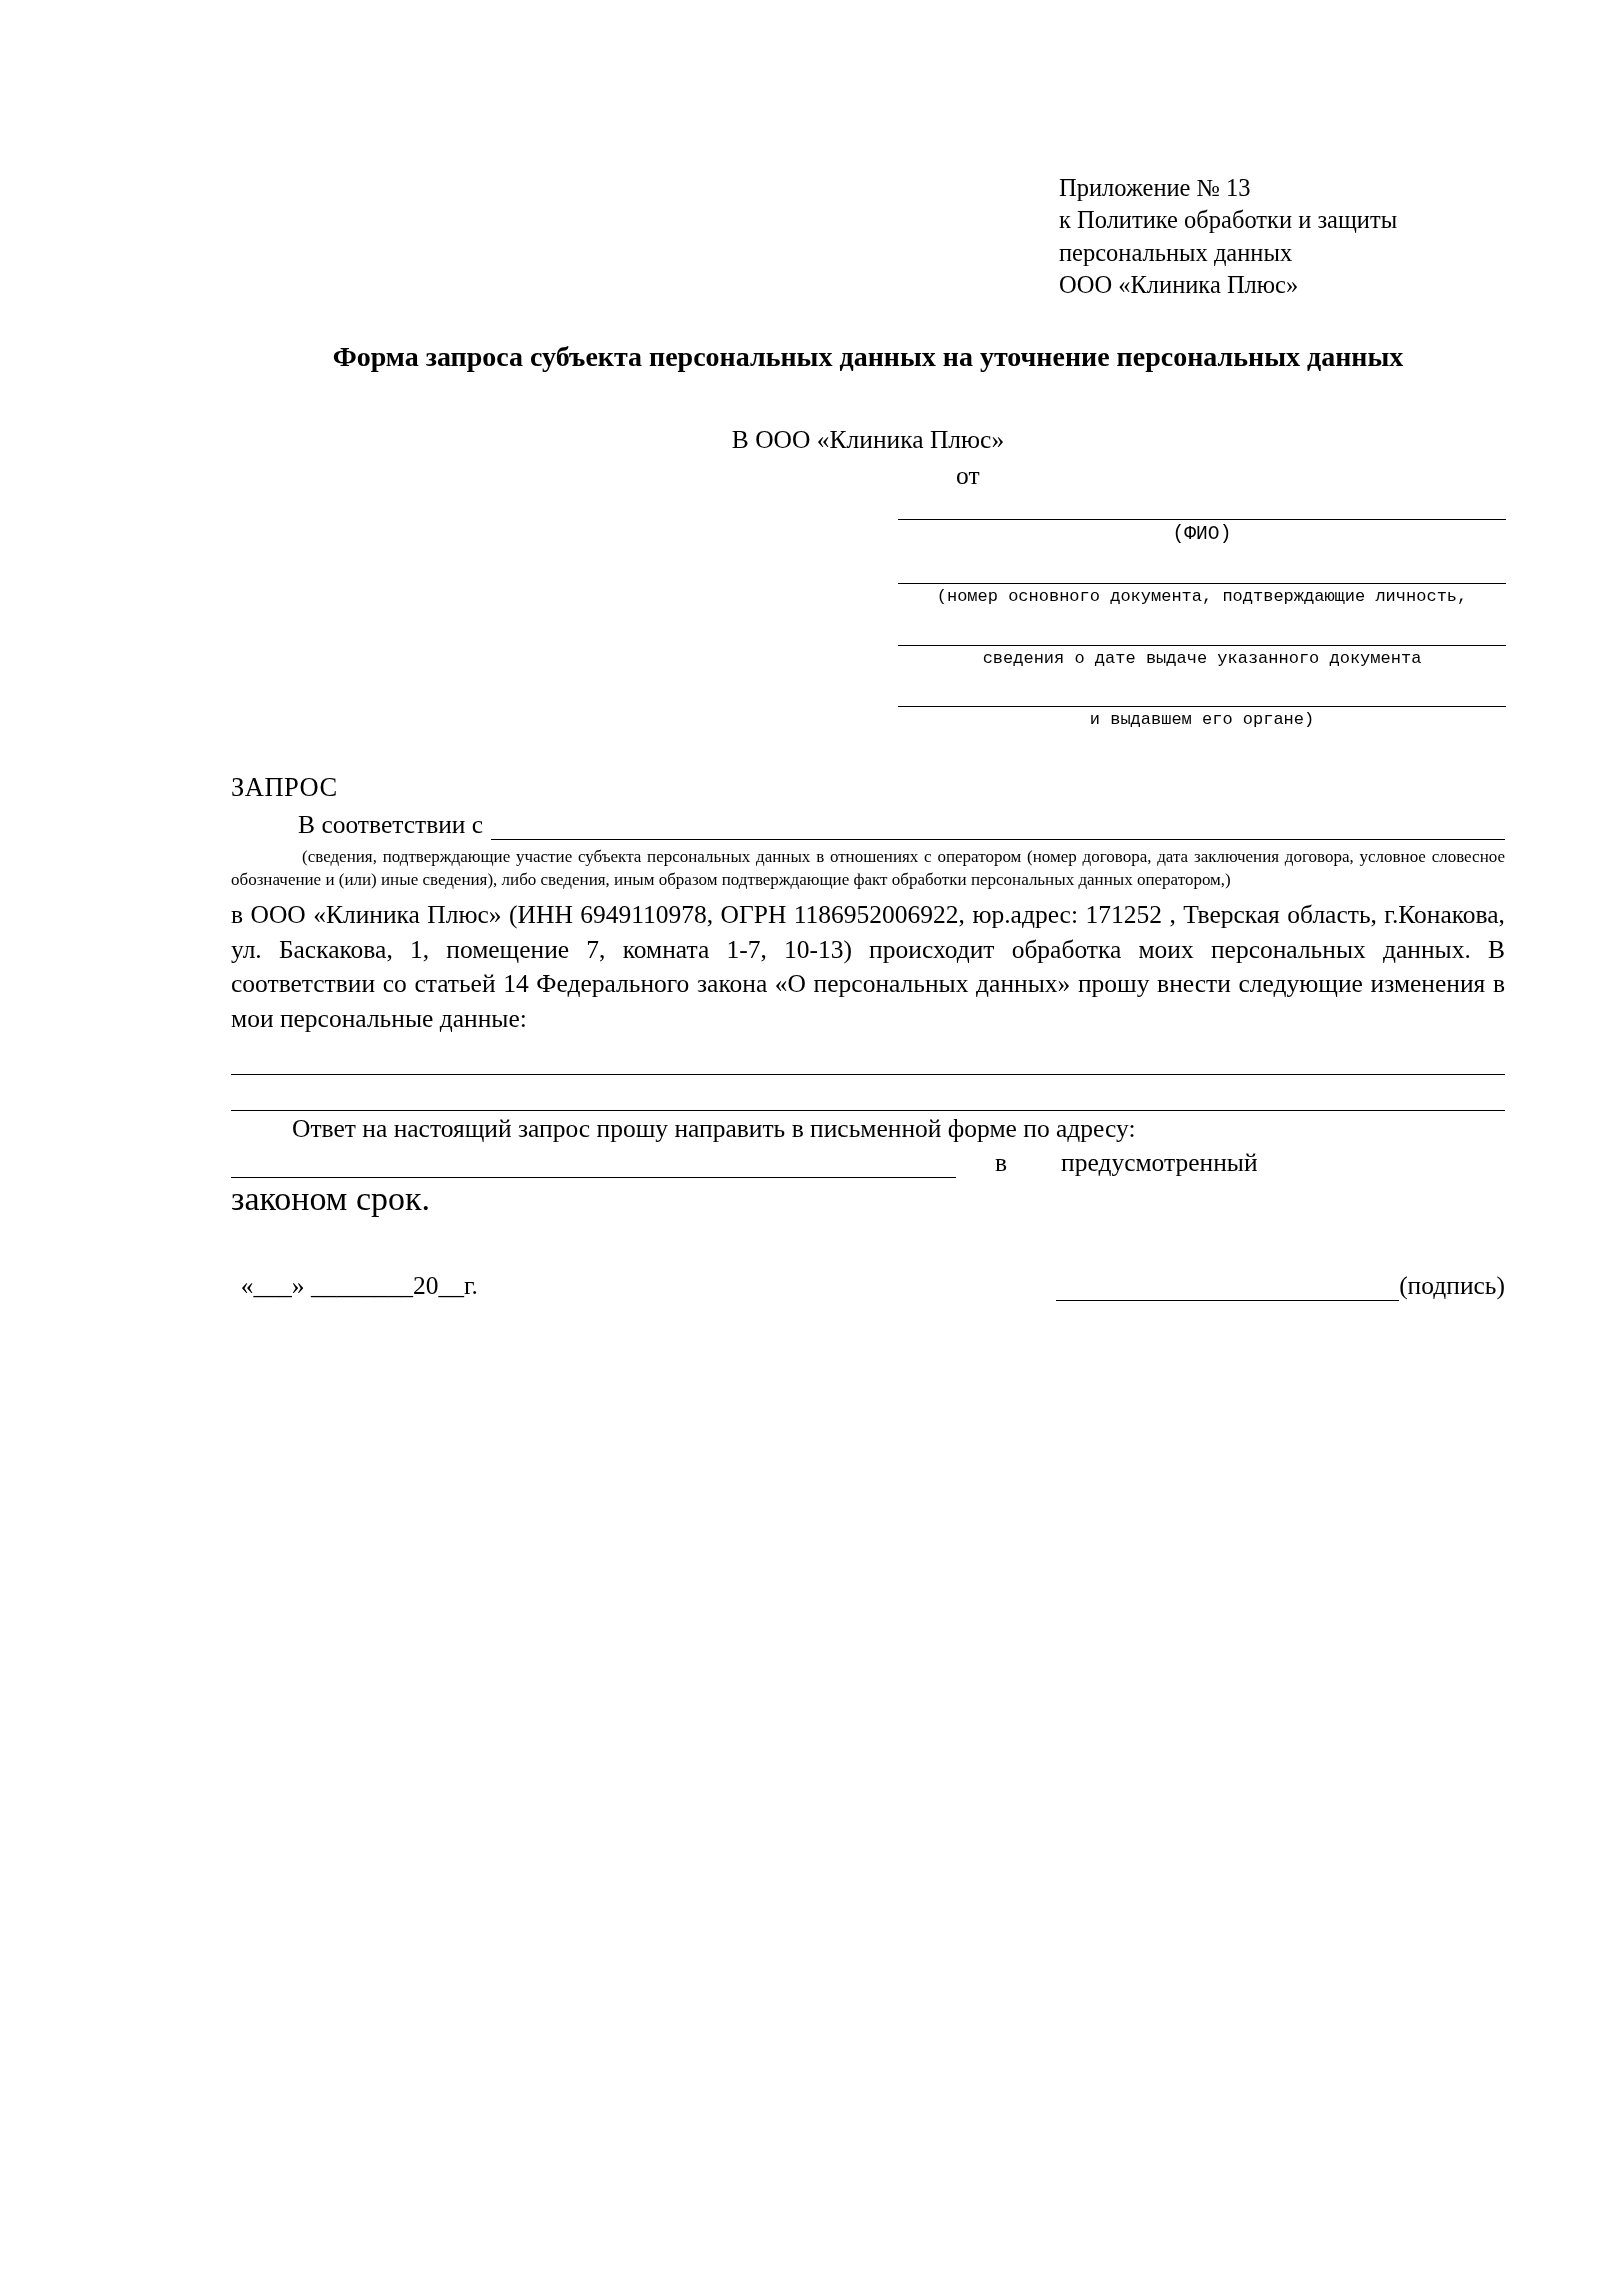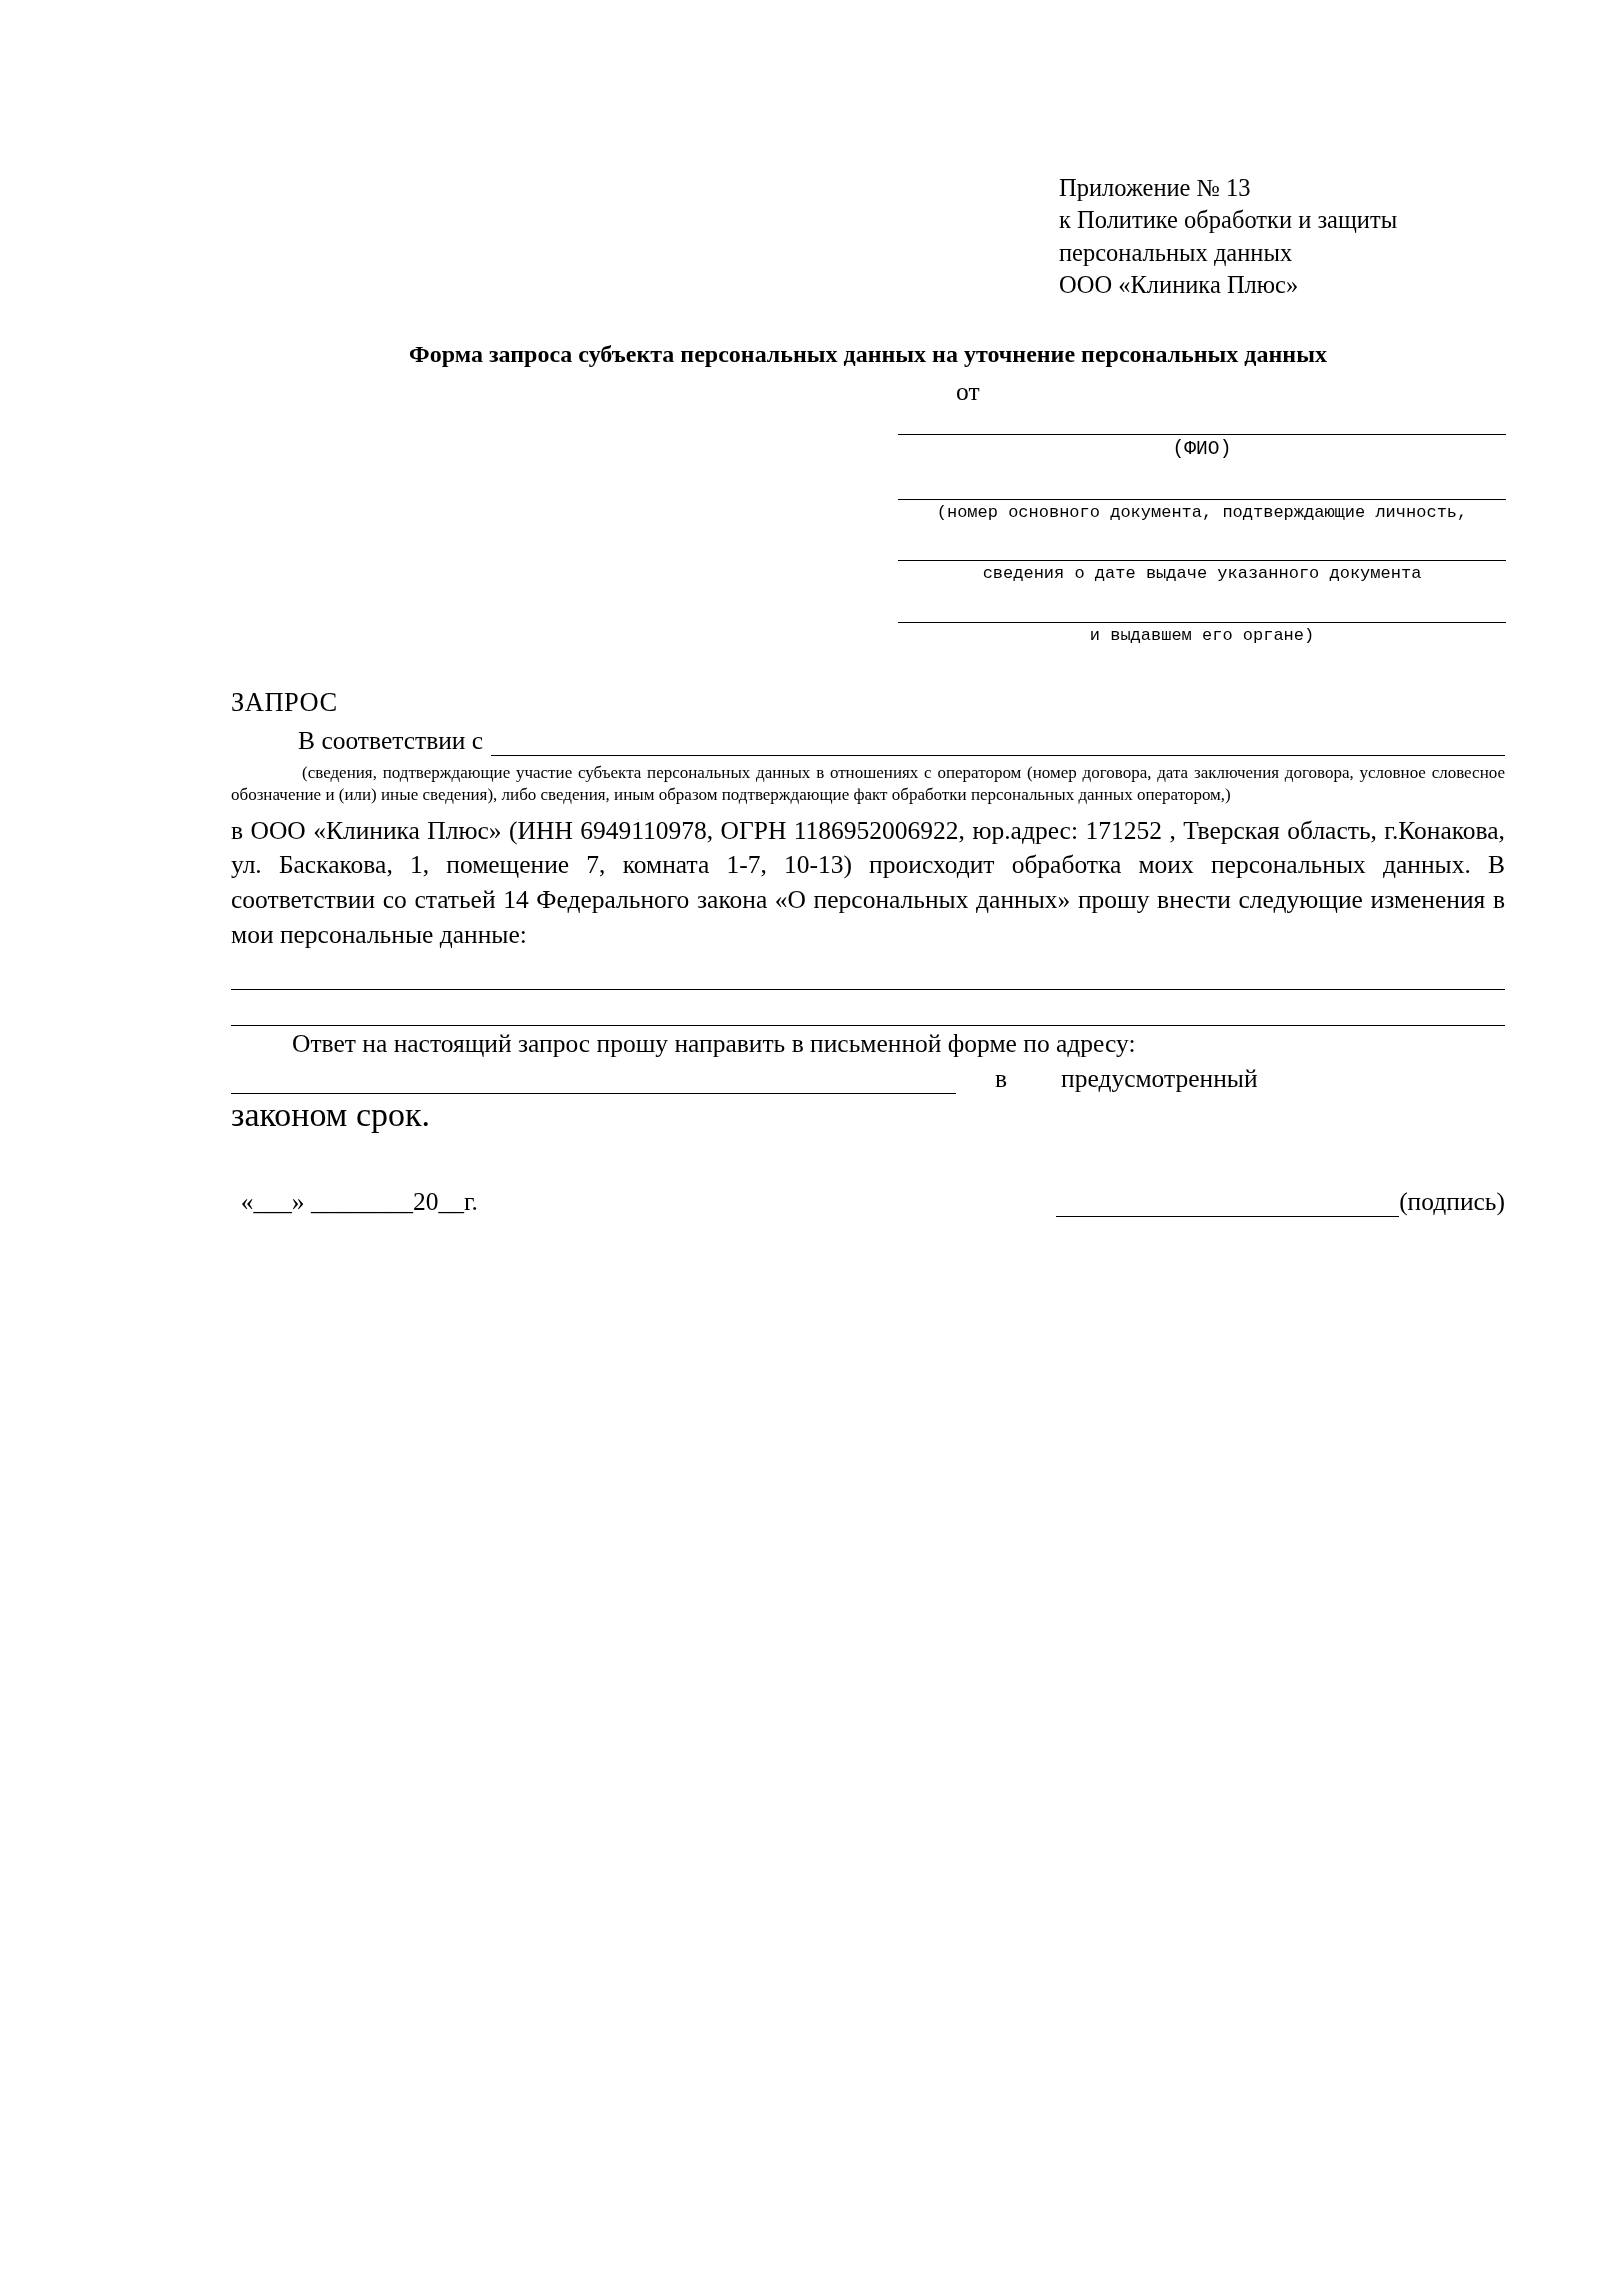--- a/index.html
+++ b/index.html
@@ -36,21 +36,21 @@
     line-height: 1.32;
     text-align: left;
   }
   .header-block div { white-space: nowrap; }
 
   
   .doc-title {
     margin-top: 37px;
     text-align: center;
     font-weight: bold;
-    font-size: 24px;
+    font-size: 28px;
     line-height: 1.35;
     padding: 0 69px;
   }
 
   
   .addressee {
     margin-top: 49px;
     text-align: center;
     font-size: 25.5px;
   }
@@ -168,20 +168,21 @@
 
     <div class="header-block">
       <div>Приложение № 13</div>
       <div>к Политике обработки и защиты</div>
       <div>персональных данных</div>
       <div>ООО «Клиника Плюс»</div>
     </div>
 
     <div class="doc-title">Форма запроса субъекта персональных данных на уточнение персональных данных</div>
 
+    <div class="addressee">В ООО «Клиника Плюс»</div>
     <div class="from-row">от</div>
 
     <div class="line-group">
       <div class="ruled first"></div>
       <div class="caption big">(ФИО)</div>
       <div class="gap-10"></div>
       <div class="ruled"></div>
       <div class="caption">(номер основного документа, подтверждающие личность,</div>
       <div class="gap-10"></div>
       <div class="ruled"></div>

